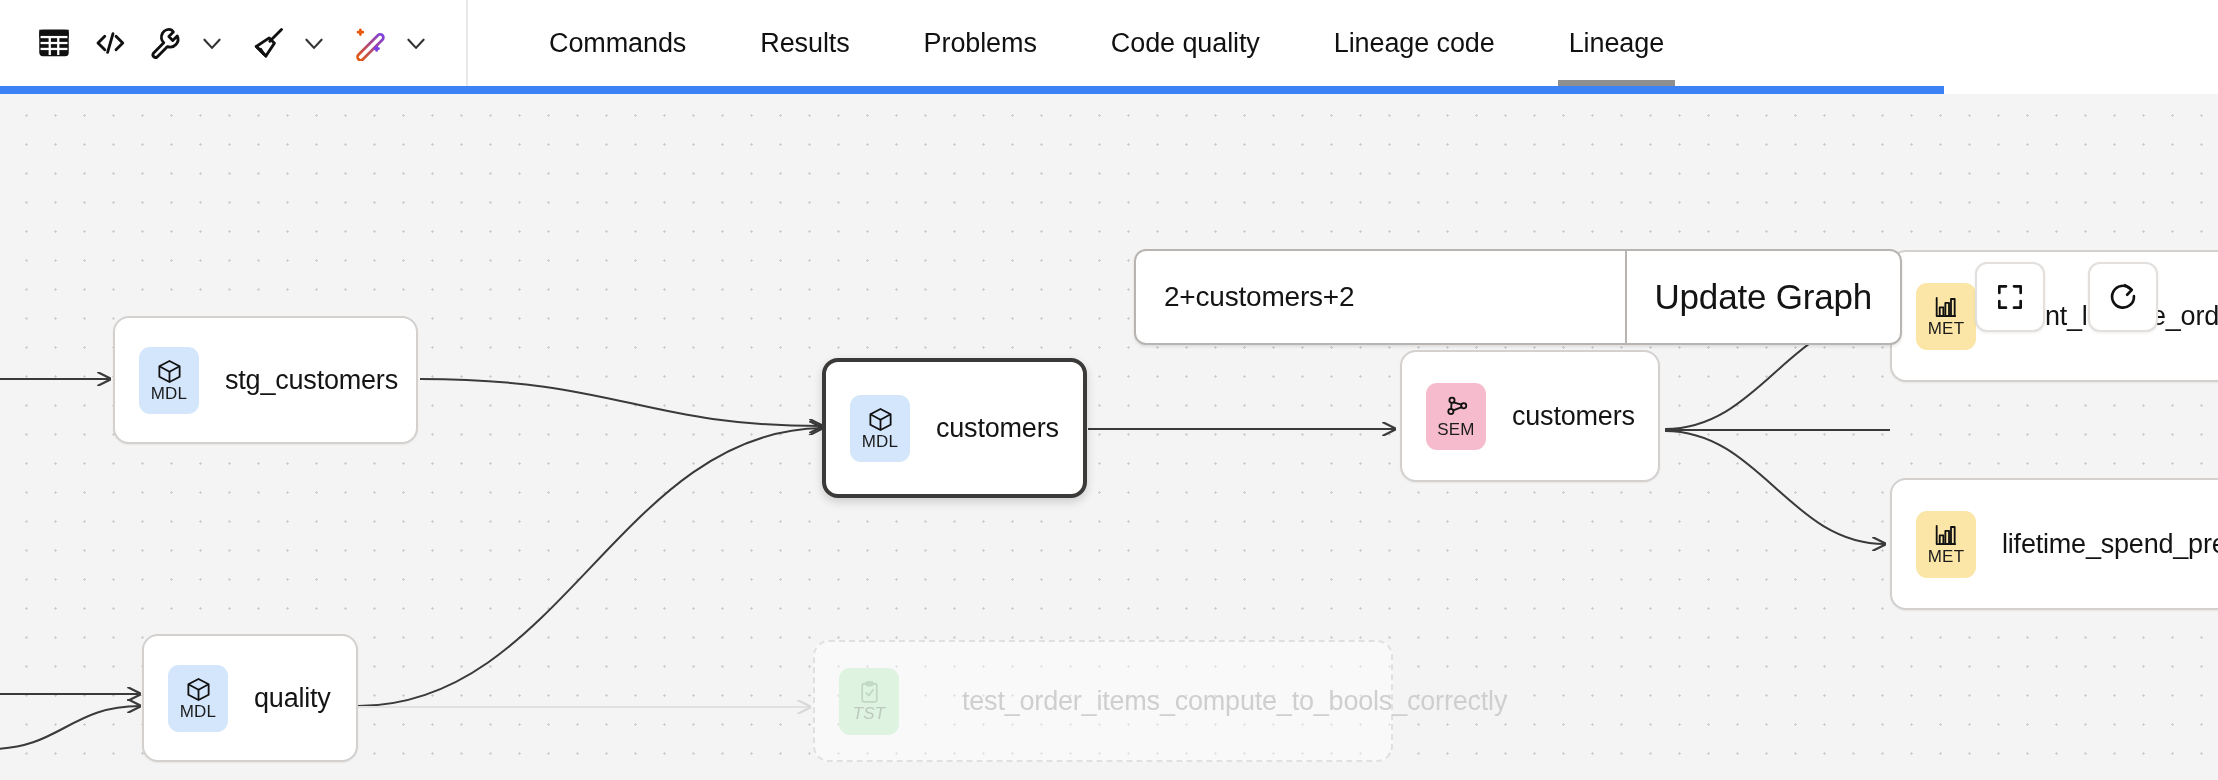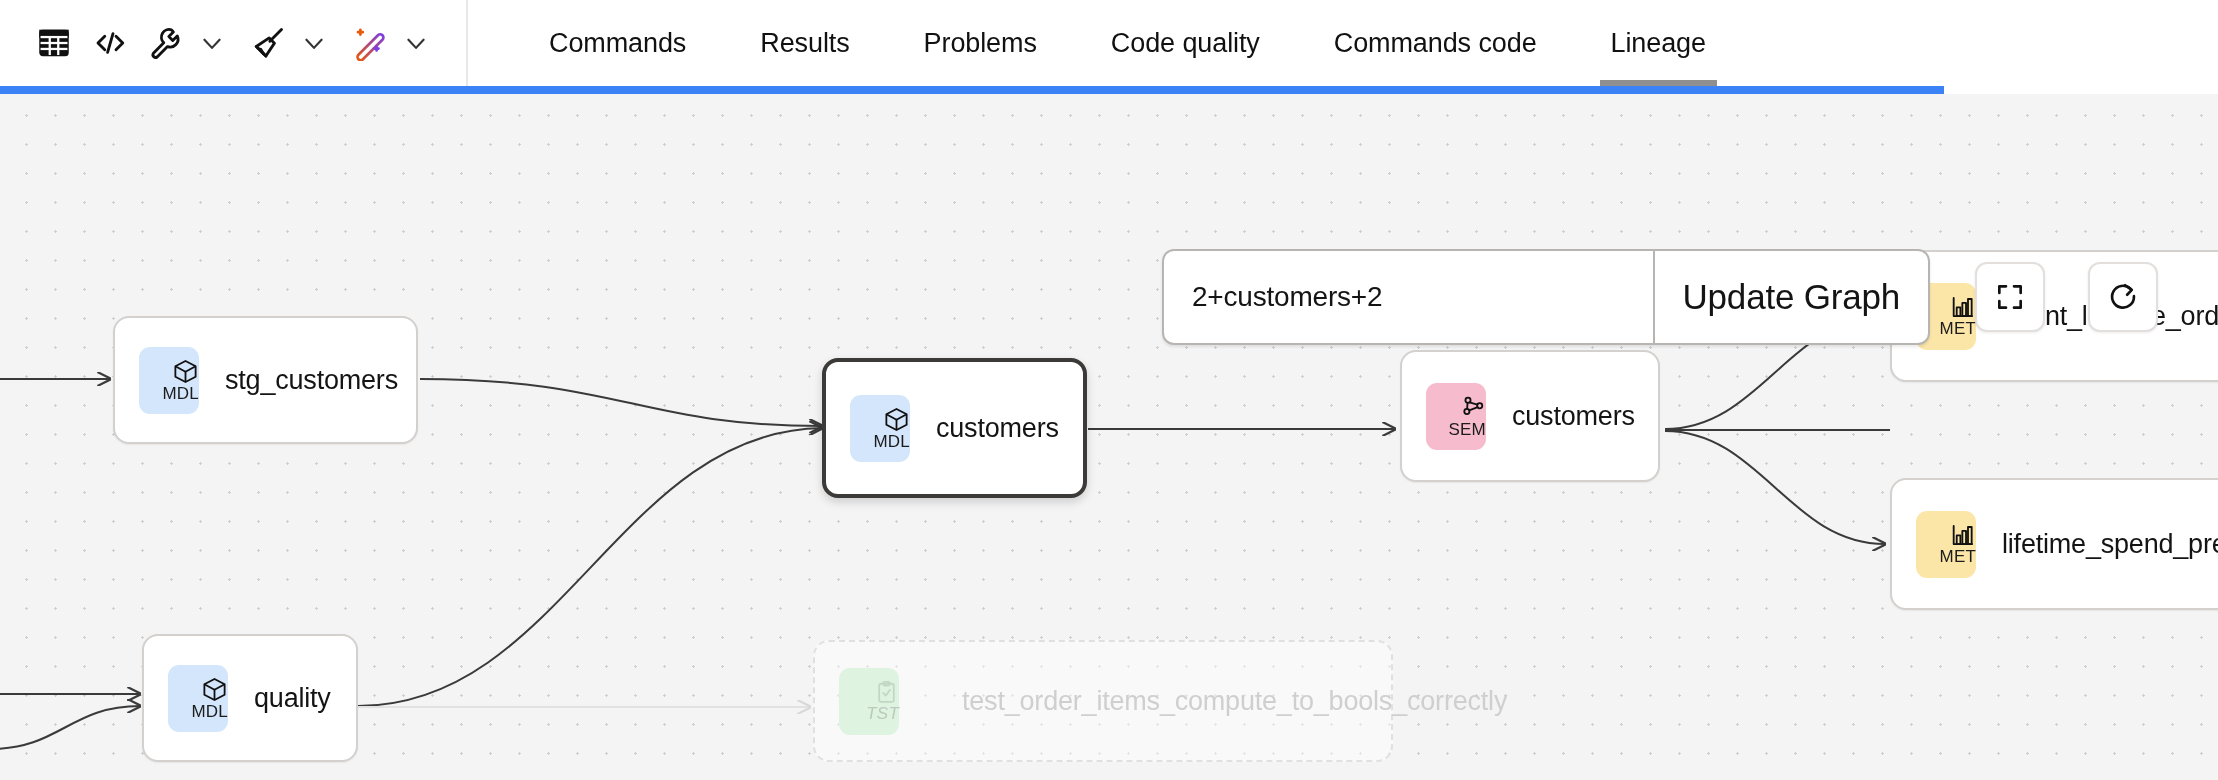--- a/index.html
+++ b/index.html
@@ -95,21 +95,21 @@
   }
   .node.faded {
     border: 2px dashed #e0e0e0;
     background: rgba(255,255,255,0.45);
     box-shadow: none;
   }
   .badge {
     width: 60px; height: 67px;
     border-radius: 11px;
     display: flex; flex-direction: column;
-    align-items: flex-end; justify-content: center;
+    align-items: center; justify-content: center;
     flex: 0 0 auto;
     gap: 0px;
   }
   .badge-label {
     font-size: 17px;
     line-height: 18px;
     letter-spacing: 0.2px;
     color: #1c1c1c;
     font-weight: 400;
   }
@@ -137,21 +137,20 @@
   .selector {
     position: absolute;
     left: 1134px; top: 155px;
     width: 768px; height: 96px;
     display: flex;
     background: #ffffff;
     border: 2px solid #b8b4b1;
     border-radius: 12px;
     box-shadow: 0 2px 3px rgba(0,0,0,0.09);
     overflow: hidden;
-    margin-left: 28px;
   }
   .selector-input {
     flex: 1 1 auto;
     border: none; outline: none;
     background: transparent;
     font-family: "Liberation Sans", sans-serif;
     font-size: 28px;
     color: #141414;
     padding: 0 28px;
     letter-spacing: -0.2px;
@@ -253,21 +252,21 @@
         <polyline points="5,9 12,16.5 19,9"></polyline>
       </svg>
     </div>
   </div>
 
   <div class="tabs">
     <div class="tab">Commands</div>
     <div class="tab">Results</div>
     <div class="tab">Problems</div>
     <div class="tab">Code quality</div>
-    <div class="tab">Commands code</div>
+    <div class="tab">Lineage code</div>
     <div class="tab active">Lineage</div>
   </div>
 </div>
 
 <div class="canvas">
 
   <svg class="edges">
     <defs>
       <marker id="arrow" viewBox="0 0 10 10" refX="9" refY="5" markerWidth="7" markerHeight="7" orient="auto-start-reverse">
         <path d="M 0 0 L 10 5 L 0 10" fill="none" stroke="#3a3a3a" stroke-width="1.6"></path>

